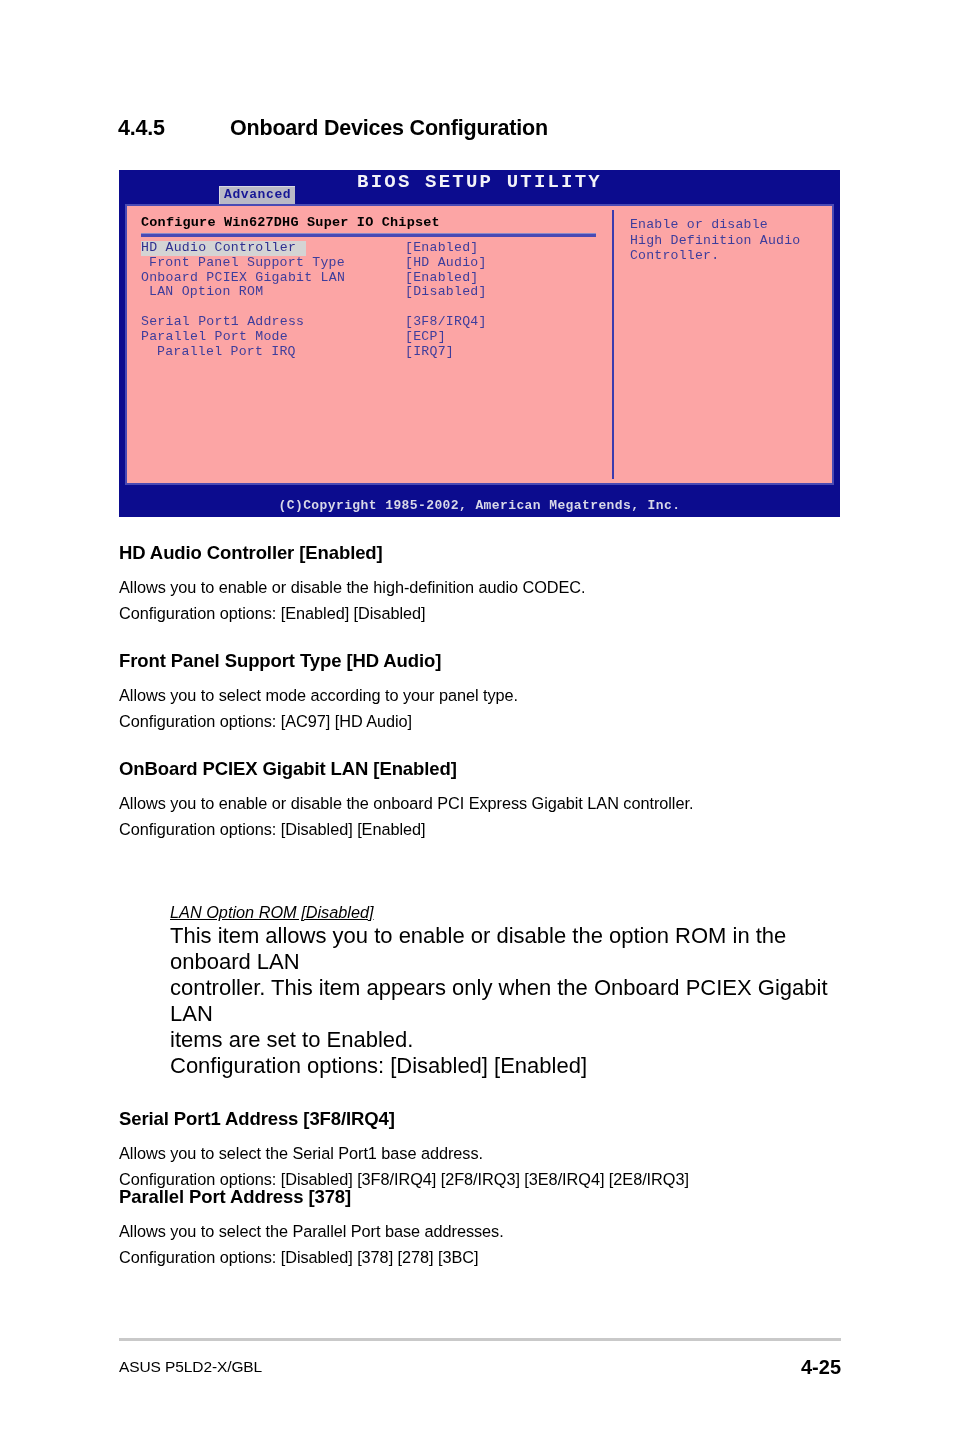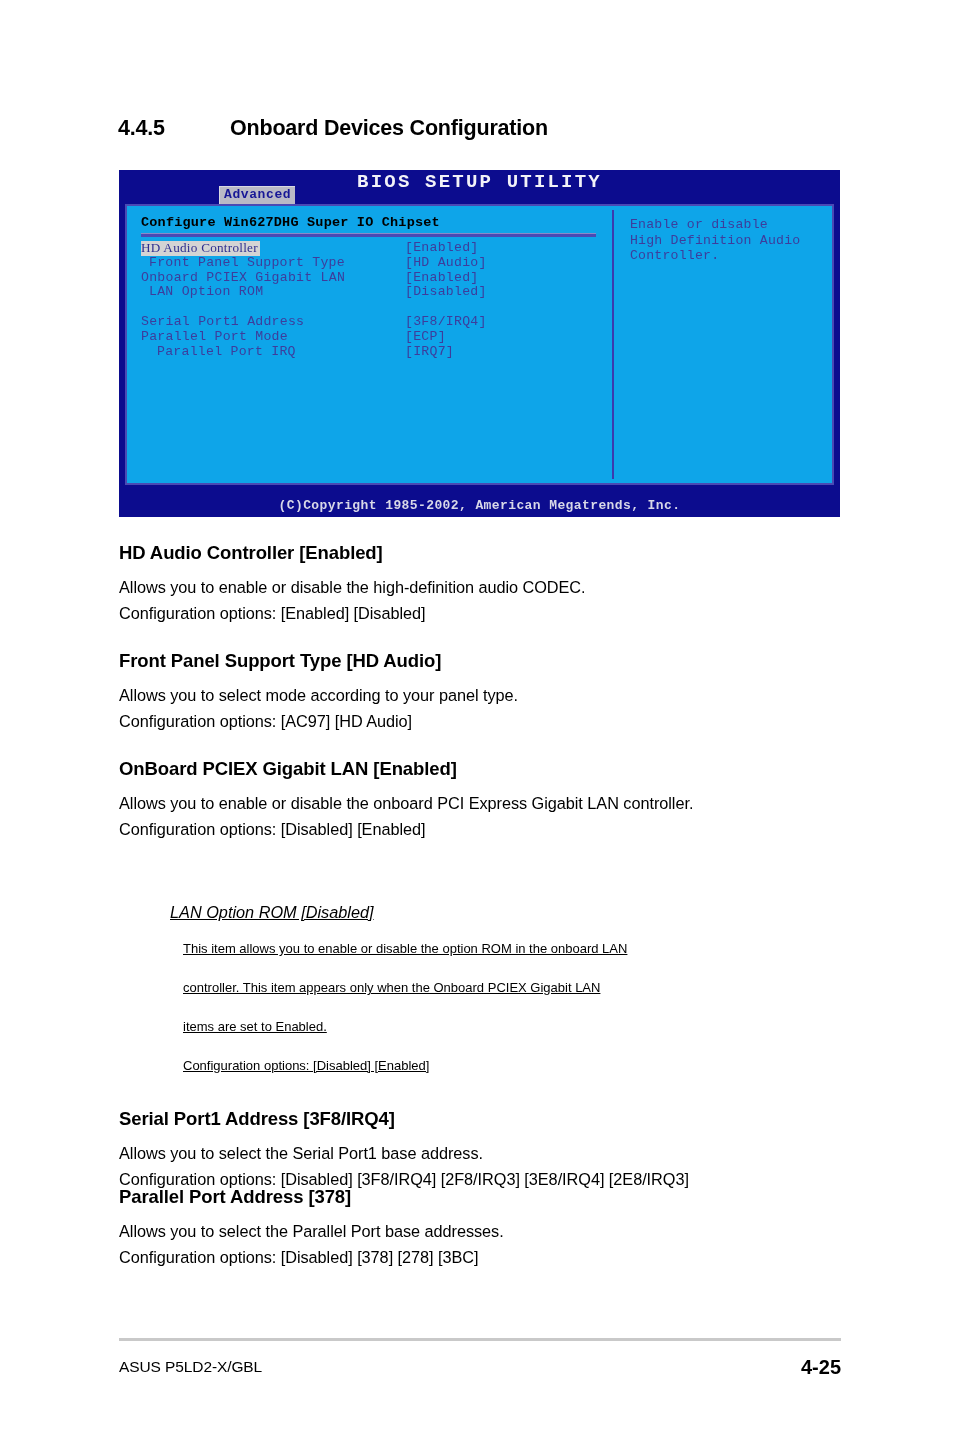--- a/index.html
+++ b/index.html
@@ -67,21 +67,21 @@
     border-top: 1px solid #d8d8e2;
     border-left: 1px solid #d8d8e2;
   }
 
   .bios-body {
     position: absolute;
     left: 6px;
     top: 34px;
     width: 709px;
     height: 281px;
-    background: #0ea5e9;
+    background: #fca5a5;
     border: 2px solid #4a4ab4;
     box-sizing: border-box;
     display: flex;
   }
   .bios-left {
     width: 485px;
     position: relative;
     padding: 9px 0 0 14px;
     box-sizing: border-box;
   }
@@ -119,22 +119,21 @@
     height: 14.8px;
     white-space: nowrap;
     position: relative;
   }
   .row .lab { display: inline-block; }
   .row .val { position: absolute; left: 264px; }
   .row.spacer { height: 15px; }
   .row.sel .lab {
     background: #d4d4d4;
     color: #2f2f8f;
-    padding-right: 2px;
-    font-family: Liberation Serif, serif;
+    padding-right: 10px;
   }
   .ind1 { padding-left: 8px; }
   .ind2 { padding-left: 16px; }
   .ind3 { padding-left: 40px; }
 
   .help {
     font-size: 13.2px;
     color: #3d3d9c;
     line-height: 15.5px;
     letter-spacing: 0.2px;
@@ -174,24 +173,23 @@
     width: 690px;
   }
   .note-head {
     font-size: 16.3px;
     font-style: italic;
     text-decoration: underline;
     margin: 0 0 1px 0;
     display: inline-block;
   }
   .note p {
-    font-size: 13px;
-    margin: 13px;
+    font-size: 22px;
+    margin: 0;
     line-height: 26px;
-    text-decoration: underline;
   }
 
   
   .pg-rule {
     position: absolute;
     left: 119px;
     top: 1338px;
     width: 722px;
     height: 3px;
     background: #c9c9c9;

